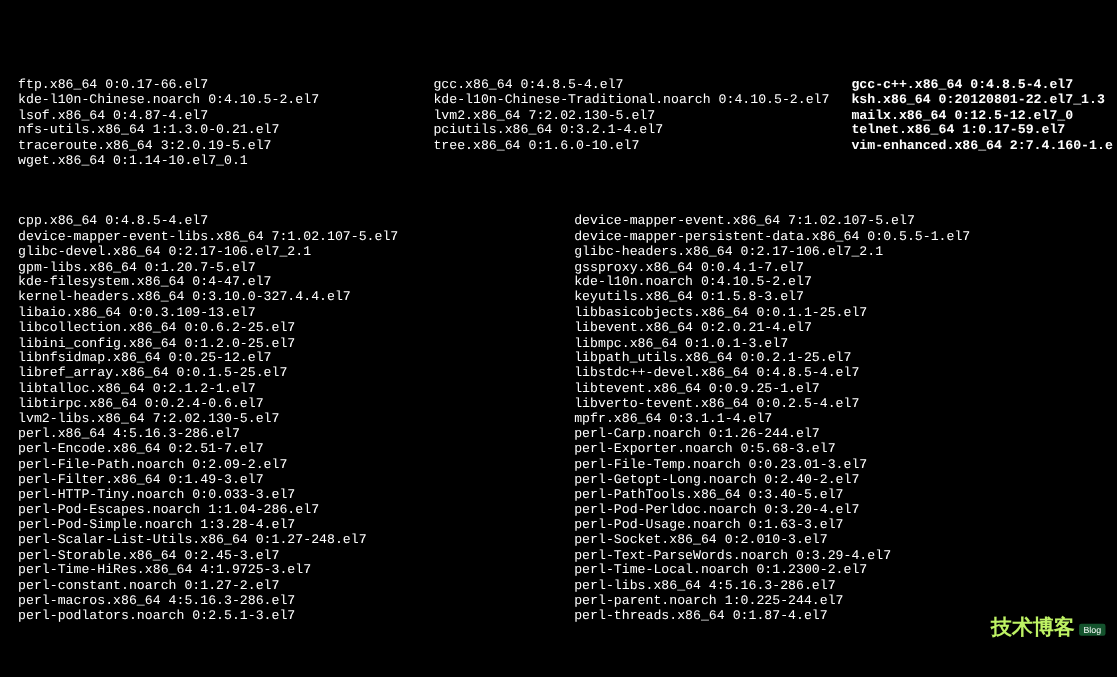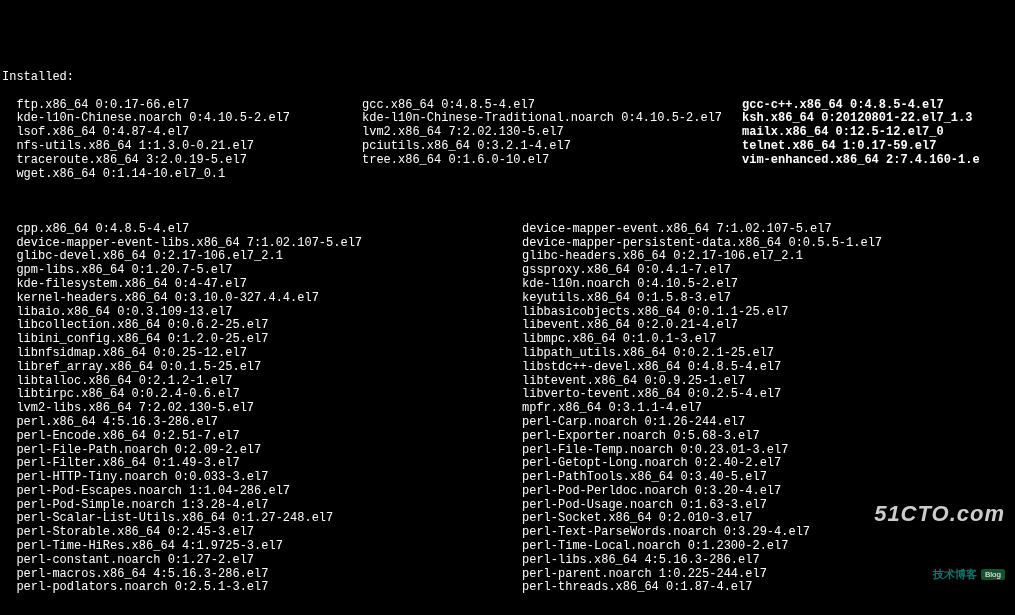--- a/index.html
+++ b/index.html
@@ -17,75 +17,73 @@
       height: 615px;
       overflow: hidden;
       position: relative;
       padding: 2px 0 0 2px;
       white-space: pre;
     }
     .line {
       display: block;
     }
     .col1 { display: inline-block; width: 360px; font-family: Liberation Mono, monospace; }
-    .col2 { display: inline-block; width: 380px; }
+    .col2 { display: inline-block; width: 380px; margin-left: 32px; }
     .col3 { display: inline-block; font-weight: bold; }
     .col2b { display: inline-block; width: 520px; vertical-align: top; }
     .watermark {
       position: absolute;
       right: 10px;
       bottom: 6px;
       text-align: right;
       color: #bbbbbb;
       font-family: Arial, sans-serif;
       pointer-events: none;
       user-select: none;
     }
     .watermark .domain {
       font-size: 22px;
       font-weight: bold;
       font-style: italic;
       letter-spacing: 1px;
       color: #cccccc;
     }
     .watermark .sub {
-      font-size: 11px;
+      font-size: 19px;
       font-weight: bold;
-      color: #0f766e;
+      color: #bef264;
     }
     .watermark .blog {
       display: inline-block;
       background: #14532d;
       color: #fff;
       font-size: 8px;
       padding: 1px 4px;
       border-radius: 2px;
       margin-left: 4px;
       vertical-align: middle;
     }
   </style>
 </head>
 <body>
 
 
 
 <div>
-<span class="line">Installed:</span>
 <span class="line"><span class="col1">  ftp.x86_64 0:0.17-66.el7</span><span class="col2">gcc.x86_64 0:4.8.5-4.el7</span><span class="col3">gcc-c++.x86_64 0:4.8.5-4.el7</span></span><span class="line"><span class="col1">  kde-l10n-Chinese.noarch 0:4.10.5-2.el7</span><span class="col2">kde-l10n-Chinese-Traditional.noarch 0:4.10.5-2.el7</span><span class="col3">ksh.x86_64 0:20120801-22.el7_1.3</span></span><span class="line"><span class="col1">  lsof.x86_64 0:4.87-4.el7</span><span class="col2">lvm2.x86_64 7:2.02.130-5.el7</span><span class="col3">mailx.x86_64 0:12.5-12.el7_0</span></span><span class="line"><span class="col1">  nfs-utils.x86_64 1:1.3.0-0.21.el7</span><span class="col2">pciutils.x86_64 0:3.2.1-4.el7</span><span class="col3">telnet.x86_64 1:0.17-59.el7</span></span><span class="line"><span class="col1">  traceroute.x86_64 3:2.0.19-5.el7</span><span class="col2">tree.x86_64 0:1.6.0-10.el7</span><span class="col3">vim-enhanced.x86_64 2:7.4.160-1.e</span></span><span class="line"><span class="col1">  wget.x86_64 0:1.14-10.el7_0.1</span><span class="col2"></span><span class="col3"></span></span>
 <span class="line">&nbsp;</span>
 <span class="line"><span class="col2b">  cpp.x86_64 0:4.8.5-4.el7</span><span>device-mapper-event.x86_64 7:1.02.107-5.el7</span></span><span class="line"><span class="col2b">  device-mapper-event-libs.x86_64 7:1.02.107-5.el7</span><span>device-mapper-persistent-data.x86_64 0:0.5.5-1.el7</span></span><span class="line"><span class="col2b">  glibc-devel.x86_64 0:2.17-106.el7_2.1</span><span>glibc-headers.x86_64 0:2.17-106.el7_2.1</span></span><span class="line"><span class="col2b">  gpm-libs.x86_64 0:1.20.7-5.el7</span><span>gssproxy.x86_64 0:0.4.1-7.el7</span></span><span class="line"><span class="col2b">  kde-filesystem.x86_64 0:4-47.el7</span><span>kde-l10n.noarch 0:4.10.5-2.el7</span></span><span class="line"><span class="col2b">  kernel-headers.x86_64 0:3.10.0-327.4.4.el7</span><span>keyutils.x86_64 0:1.5.8-3.el7</span></span><span class="line"><span class="col2b">  libaio.x86_64 0:0.3.109-13.el7</span><span>libbasicobjects.x86_64 0:0.1.1-25.el7</span></span><span class="line"><span class="col2b">  libcollection.x86_64 0:0.6.2-25.el7</span><span>libevent.x86_64 0:2.0.21-4.el7</span></span><span class="line"><span class="col2b">  libini_config.x86_64 0:1.2.0-25.el7</span><span>libmpc.x86_64 0:1.0.1-3.el7</span></span><span class="line"><span class="col2b">  libnfsidmap.x86_64 0:0.25-12.el7</span><span>libpath_utils.x86_64 0:0.2.1-25.el7</span></span><span class="line"><span class="col2b">  libref_array.x86_64 0:0.1.5-25.el7</span><span>libstdc++-devel.x86_64 0:4.8.5-4.el7</span></span><span class="line"><span class="col2b">  libtalloc.x86_64 0:2.1.2-1.el7</span><span>libtevent.x86_64 0:0.9.25-1.el7</span></span><span class="line"><span class="col2b">  libtirpc.x86_64 0:0.2.4-0.6.el7</span><span>libverto-tevent.x86_64 0:0.2.5-4.el7</span></span><span class="line"><span class="col2b">  lvm2-libs.x86_64 7:2.02.130-5.el7</span><span>mpfr.x86_64 0:3.1.1-4.el7</span></span><span class="line"><span class="col2b">  perl.x86_64 4:5.16.3-286.el7</span><span>perl-Carp.noarch 0:1.26-244.el7</span></span><span class="line"><span class="col2b">  perl-Encode.x86_64 0:2.51-7.el7</span><span>perl-Exporter.noarch 0:5.68-3.el7</span></span><span class="line"><span class="col2b">  perl-File-Path.noarch 0:2.09-2.el7</span><span>perl-File-Temp.noarch 0:0.23.01-3.el7</span></span><span class="line"><span class="col2b">  perl-Filter.x86_64 0:1.49-3.el7</span><span>perl-Getopt-Long.noarch 0:2.40-2.el7</span></span><span class="line"><span class="col2b">  perl-HTTP-Tiny.noarch 0:0.033-3.el7</span><span>perl-PathTools.x86_64 0:3.40-5.el7</span></span><span class="line"><span class="col2b">  perl-Pod-Escapes.noarch 1:1.04-286.el7</span><span>perl-Pod-Perldoc.noarch 0:3.20-4.el7</span></span><span class="line"><span class="col2b">  perl-Pod-Simple.noarch 1:3.28-4.el7</span><span>perl-Pod-Usage.noarch 0:1.63-3.el7</span></span><span class="line"><span class="col2b">  perl-Scalar-List-Utils.x86_64 0:1.27-248.el7</span><span>perl-Socket.x86_64 0:2.010-3.el7</span></span><span class="line"><span class="col2b">  perl-Storable.x86_64 0:2.45-3.el7</span><span>perl-Text-ParseWords.noarch 0:3.29-4.el7</span></span><span class="line"><span class="col2b">  perl-Time-HiRes.x86_64 4:1.9725-3.el7</span><span>perl-Time-Local.noarch 0:1.2300-2.el7</span></span><span class="line"><span class="col2b">  perl-constant.noarch 0:1.27-2.el7</span><span>perl-libs.x86_64 4:5.16.3-286.el7</span></span><span class="line"><span class="col2b">  perl-macros.x86_64 4:5.16.3-286.el7</span><span>perl-parent.noarch 1:0.225-244.el7</span></span><span class="line"><span class="col2b">  perl-podlators.noarch 0:2.5.1-3.el7</span><span>perl-threads.x86_64 0:1.87-4.el7</span></span>
 
 
 
 
 
 
 </div>
 
 <div class="watermark">
-  <div class="domain">51CTO.com</div>
   <div>
     <span class="sub">技术博客</span><span class="blog">Blog</span>
   </div>
 </div>
 
 
 
 
 </body></html>

